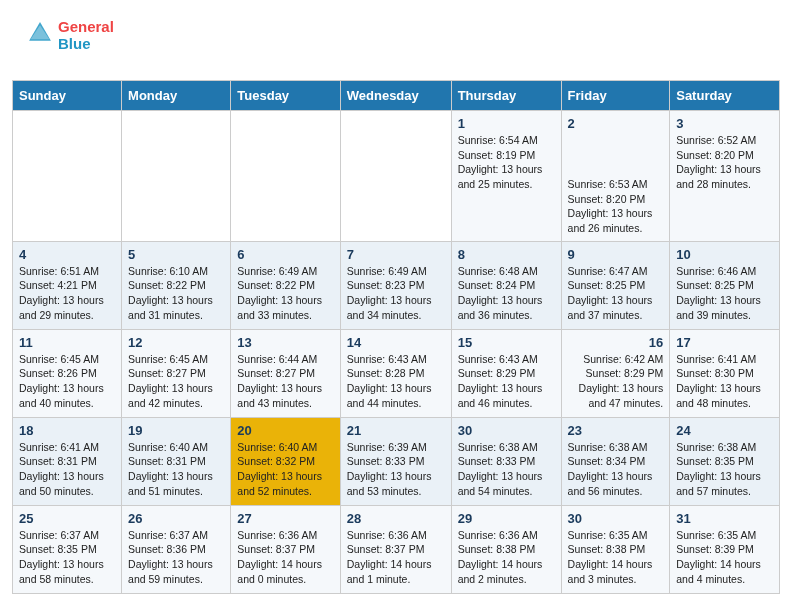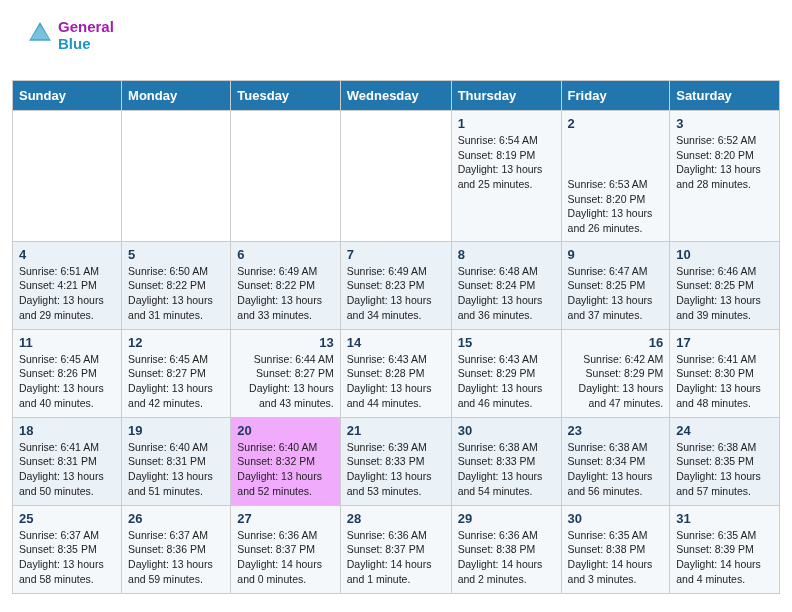--- a/index.html
+++ b/index.html
@@ -90,21 +90,21 @@
 
 <div class="header">
   <div class="logo">
     <div>
       <svg class="logo-icon" viewBox="0 0 36 36">
         <polygon points="18,4 32,28 4,28" fill="#2196c4" opacity="0.85"></polygon>
         <polygon points="18,8 30,26 6,26" fill="white" opacity="0.3"></polygon>
       </svg>
     </div>
     <div style="margin-left:4px;">
-      <div style="font-size:15px;font-weight:bold;color:#a21caf;">General</div>
+      <div style="font-size:15px;font-weight:bold;color:#ef4444;">General</div>
       <div style="font-size:15px;font-weight:bold;color:#2196c4;">Blue</div>
     </div>
   </div>
   <div class="title-block">
     <div class="month-title"></div>
     <div class="location"></div>
   </div>
 </div>
 
 <div style="padding: 18px 12px 12px 12px;">
@@ -151,21 +151,21 @@
         <tr>
           <td style="background: rgb(234, 241, 247);">
             <span class="day-num">4</span>
             <div class="day-detail" style="white-space: pre-line;">Sunrise: 6:51 AM
 Sunset: 4:21 PM
 Daylight: 13 hours
 and 29 minutes.</div>
           </td>
           <td style="background: rgb(234, 241, 247);">
             <span class="day-num">5</span>
-            <div class="day-detail" style="white-space: pre-line;">Sunrise: 6:50 AM
+            <div class="day-detail" style="white-space: pre-line;">Sunrise: 6:10 AM
 Sunset: 8:22 PM
 Daylight: 13 hours
 and 31 minutes.</div>
           </td>
           <td style="background: rgb(234, 241, 247);">
             <span class="day-num">6</span>
             <div class="day-detail" style="white-space: pre-line;">Sunrise: 6:49 AM
 Sunset: 8:22 PM
 Daylight: 13 hours
 and 33 minutes.</div>
@@ -207,21 +207,21 @@
 Daylight: 13 hours
 and 40 minutes.</div>
           </td>
           <td style="background: rgb(245, 248, 251);">
             <span class="day-num">12</span>
             <div class="day-detail" style="white-space: pre-line;">Sunrise: 6:45 AM
 Sunset: 8:27 PM
 Daylight: 13 hours
 and 42 minutes.</div>
           </td>
-          <td style="background: rgb(245, 248, 251); text-align: right;">
+          <td style="background: rgb(245, 248, 251);">
             <span class="day-num">13</span>
             <div class="day-detail" style="white-space: pre-line;">Sunrise: 6:44 AM
 Sunset: 8:27 PM
 Daylight: 13 hours
 and 43 minutes.</div>
           </td>
           <td style="background: rgb(245, 248, 251);">
             <span class="day-num">14</span>
             <div class="day-detail" style="white-space: pre-line;">Sunrise: 6:43 AM
 Sunset: 8:28 PM
@@ -258,21 +258,21 @@
 Daylight: 13 hours
 and 50 minutes.</div>
           </td>
           <td style="background: rgb(234, 241, 247);">
             <span class="day-num">19</span>
             <div class="day-detail" style="white-space: pre-line;">Sunrise: 6:40 AM
 Sunset: 8:31 PM
 Daylight: 13 hours
 and 51 minutes.</div>
           </td>
-          <td style="background: #f0abfc;">
+          <td style="background: #eab308;">
             <span class="day-num">20</span>
             <div class="day-detail" style="white-space: pre-line;">Sunrise: 6:40 AM
 Sunset: 8:32 PM
 Daylight: 13 hours
 and 52 minutes.</div>
           </td>
           <td style="background: rgb(234, 241, 247);">
             <span class="day-num">21</span>
             <div class="day-detail" style="white-space: pre-line;">Sunrise: 6:39 AM
 Sunset: 8:33 PM

